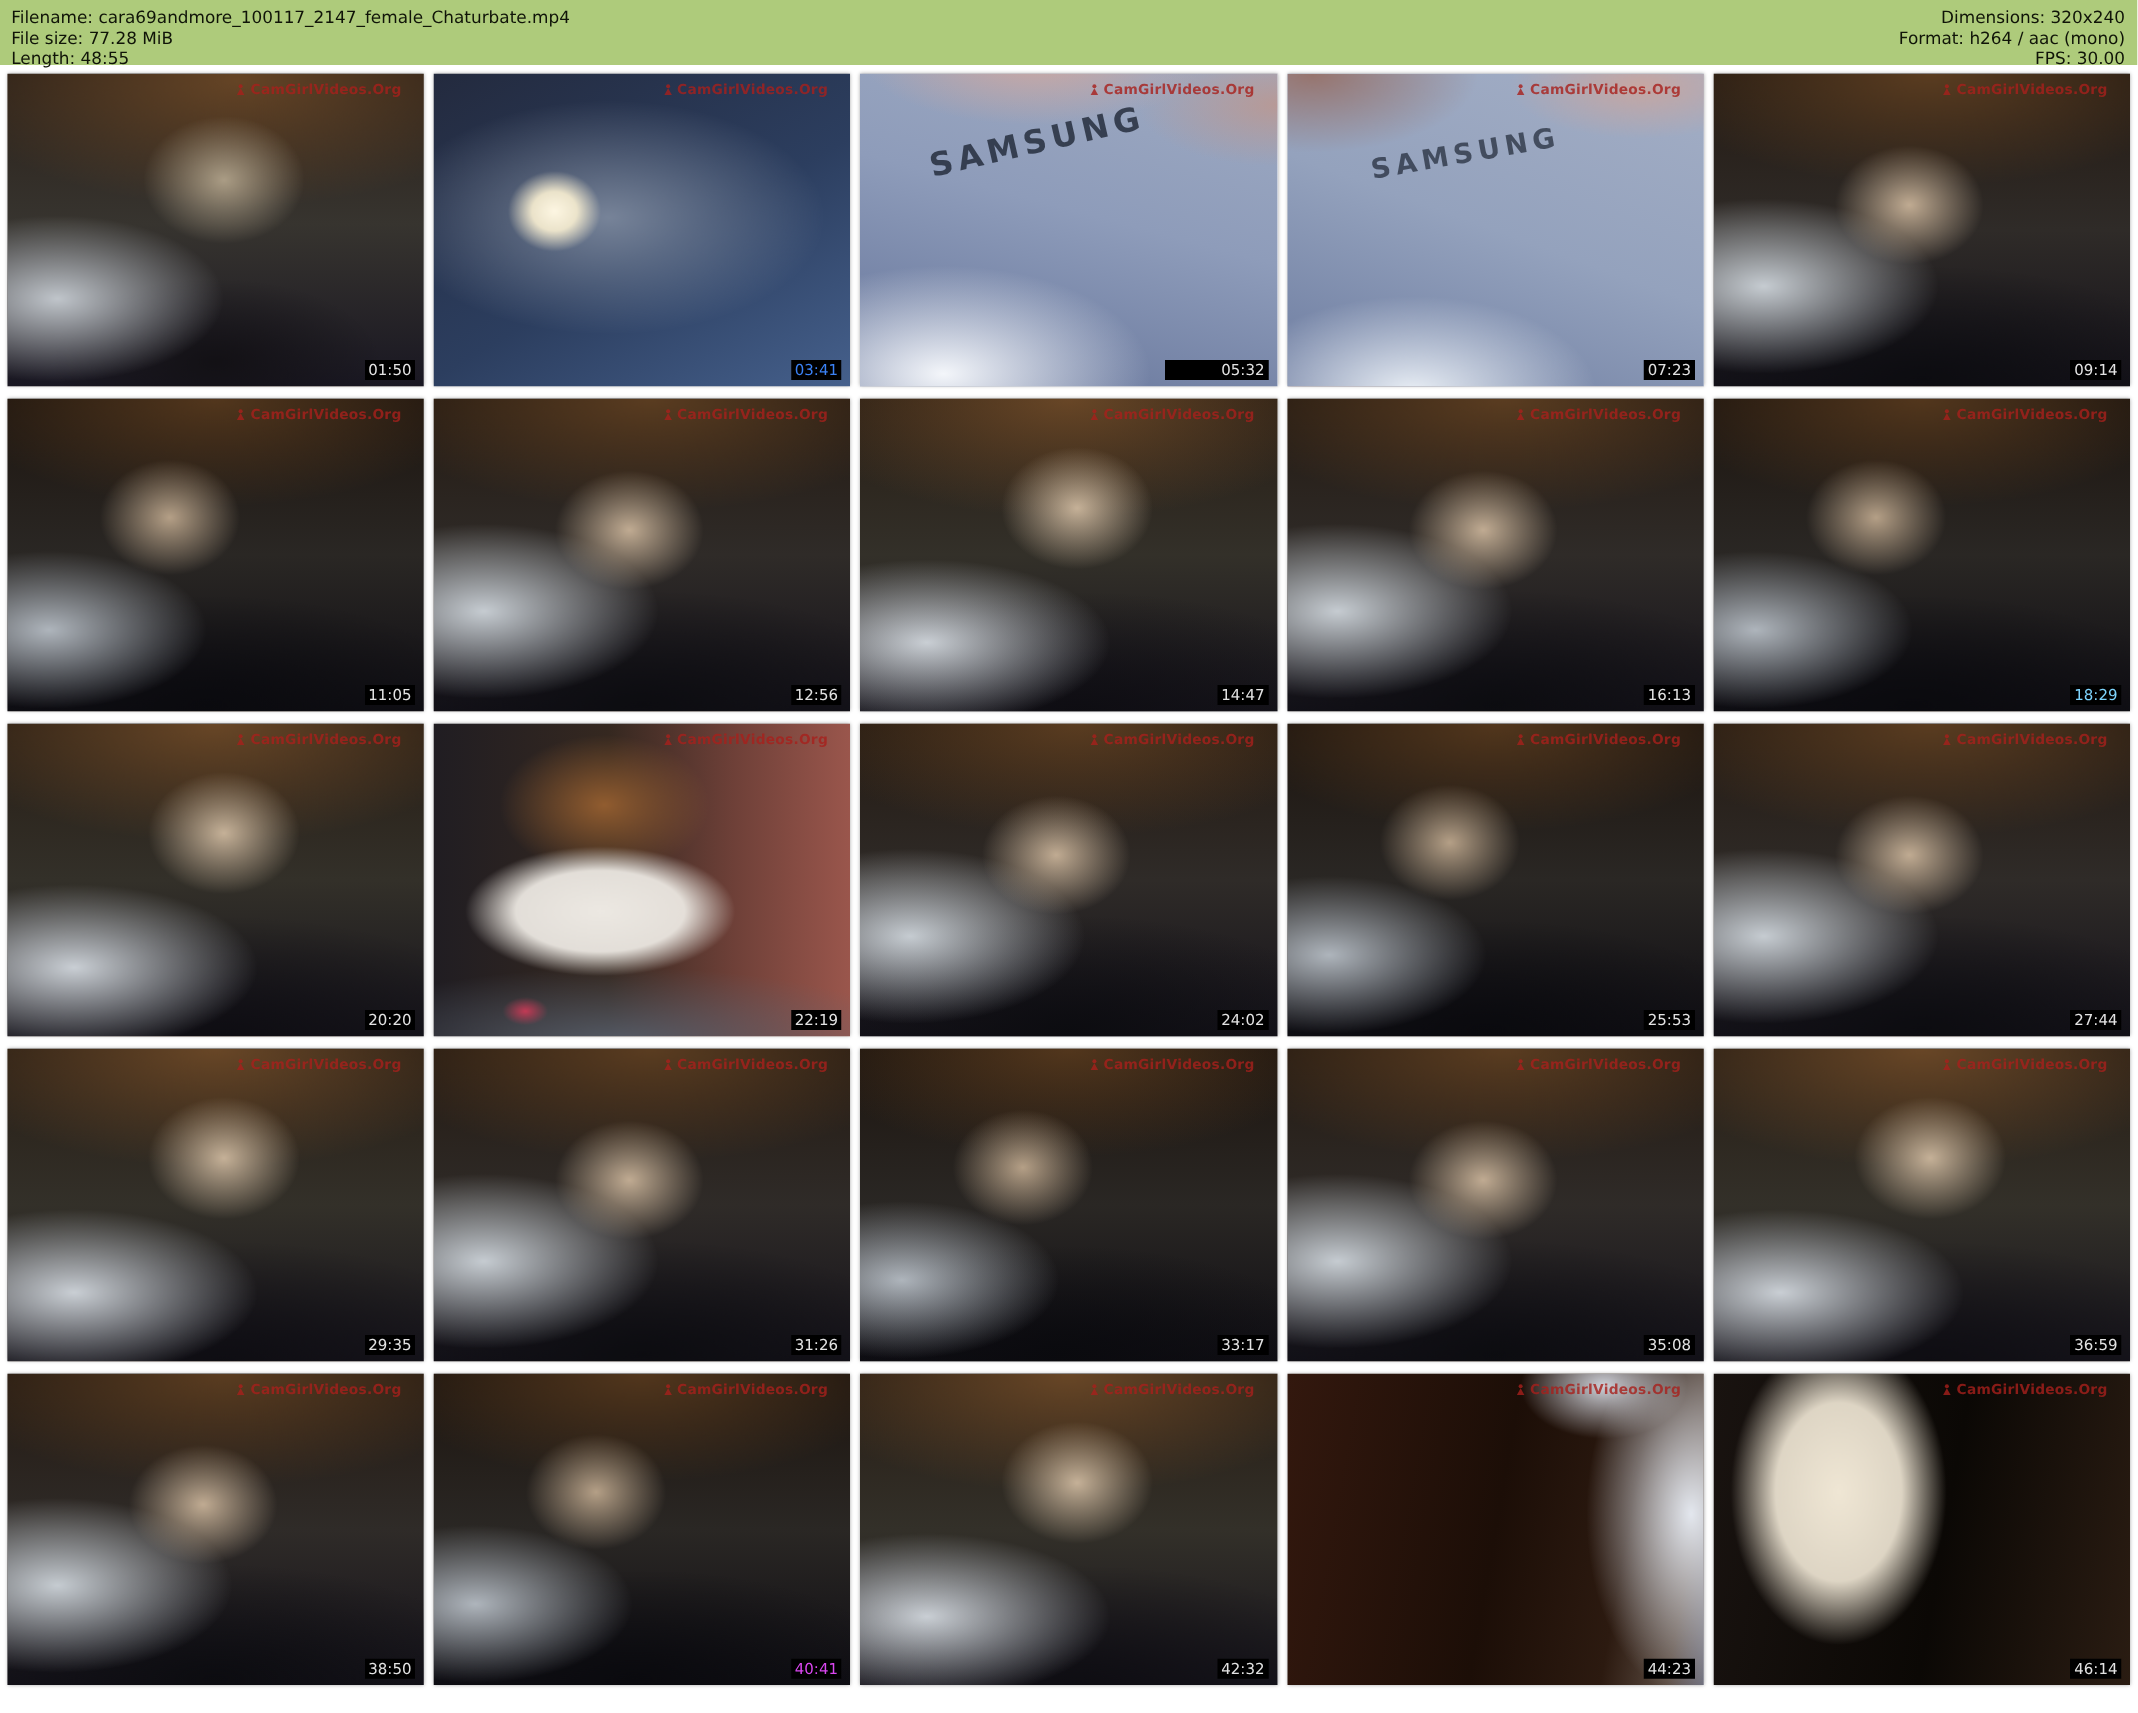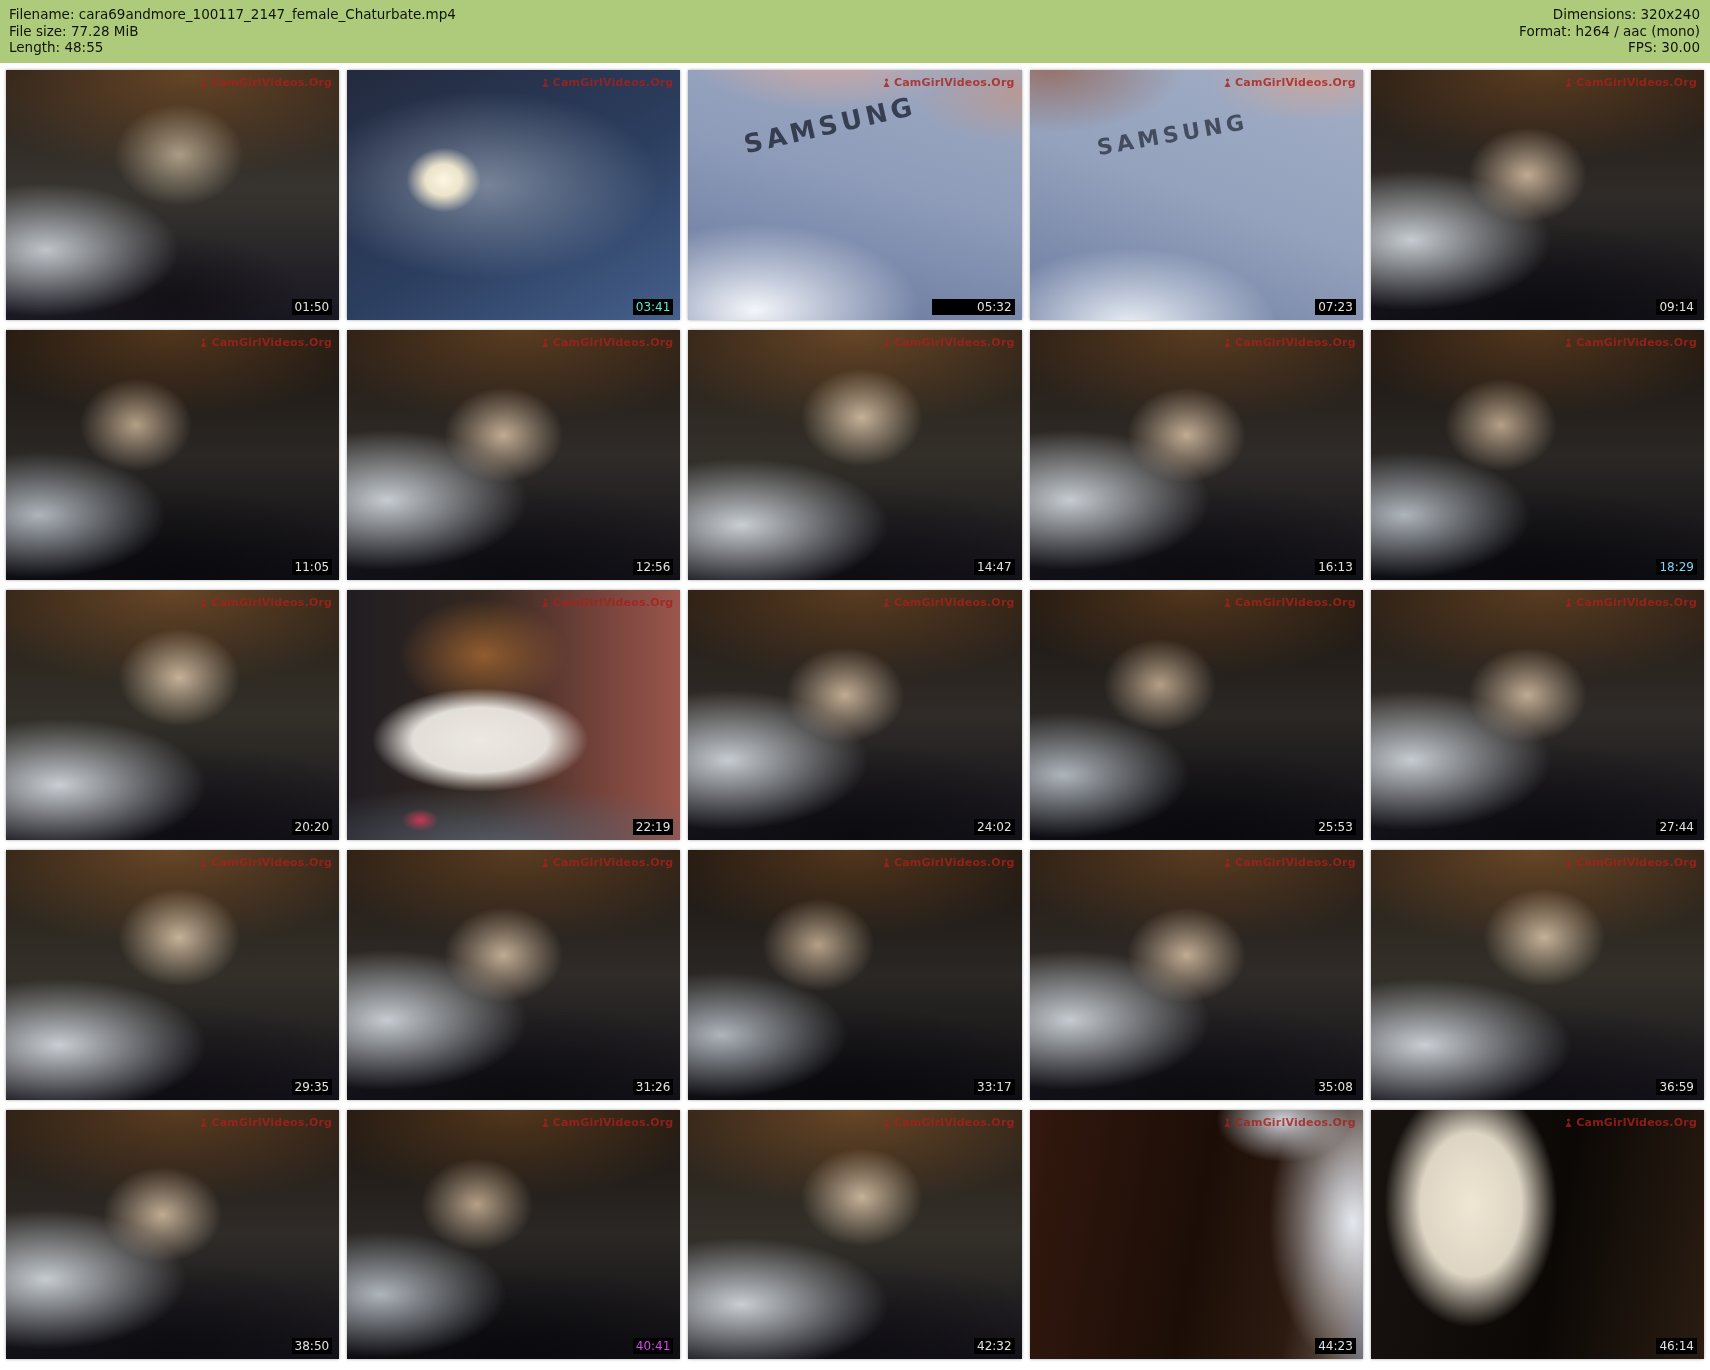--- a/index.html
+++ b/index.html
@@ -4,39 +4,39 @@
 <style>
   * { box-sizing: border-box; }
   html,body { margin:0; padding:0; }
   body {
     width:1710px; height:1370px; background:#ffffff;
     font-family:"DejaVu Sans","Liberation Sans",sans-serif;
     overflow:hidden;
   }
   
   .header {
-    width:100%; height:63px; background:#aecb7b;
+    width:100%; height:52px; background:#aecb7b;
     display:flex; justify-content:space-between;
     padding:6px 10px 7px 9px;
   }
   .meta-col { display:flex; flex-direction:column; }
   .meta-col.right { text-align:right; align-items:flex-end; }
   .meta-line { font-size:13.5px; line-height:16.5px; color:#101408; white-space:nowrap; }
   
   .grid {
     display:grid; grid-template-columns:repeat(5,1fr);
     gap:10px 8px; padding:7px 6px 6px 6px; background:#ffffff;
   }
   .thumb {
     position:relative; aspect-ratio:4/3; overflow:hidden;
     box-shadow:0 0 3px rgba(0,0,0,.35);
     background:#111;
   }
   .watermark {
-    position:absolute; top:6px; right:7px;
+    position:absolute; top:6px; right:18px;
     display:flex; align-items:center; gap:3px;
     font-size:11px; font-weight:bold; letter-spacing:.2px;
     opacity:.8; pointer-events:none;
   }
   .watermark svg { display:block; }
   .tstamp {
     position:absolute; bottom:5px; right:7px;
     font-size:12px; line-height:16px; padding:0 3px;
     font-family:"DejaVu Sans","Liberation Sans",sans-serif;
   }
@@ -135,21 +135,21 @@
 
   <div class="thumb scene-glare">
     <div class="watermark" style="color: rgb(168, 32, 28);">
       <svg width="9" height="9" viewBox="0 0 9 9">
         <circle cx="4.5" cy="2" r="1.6" fill="#a8201c"></circle>
         <path d="M1.5 9 L4.5 3.5 L7.5 9 Z" fill="#a8201c"></path>
       </svg>
       <span>CamGirlVideos.Org</span>
     </div>
 
-    <span class="tstamp" style="background: rgb(0, 0, 0); color: #5eead4;">03:41</span>
+    <span class="tstamp" style="background: rgb(0, 0, 0); color: #3b82f6;">03:41</span>
   </div>
 
   <div class="thumb scene-samsung">
     <div class="watermark" style="color: rgb(168, 32, 28);">
       <svg width="9" height="9" viewBox="0 0 9 9">
         <circle cx="4.5" cy="2" r="1.6" fill="#a8201c"></circle>
         <path d="M1.5 9 L4.5 3.5 L7.5 9 Z" fill="#a8201c"></path>
       </svg>
       <span>CamGirlVideos.Org</span>
     </div>

